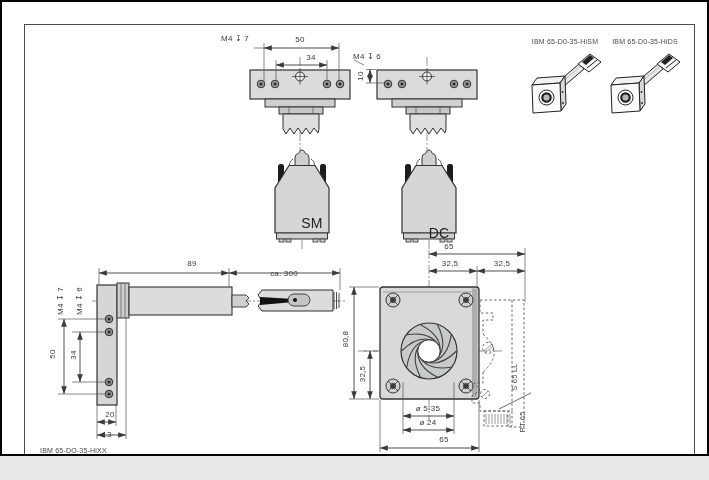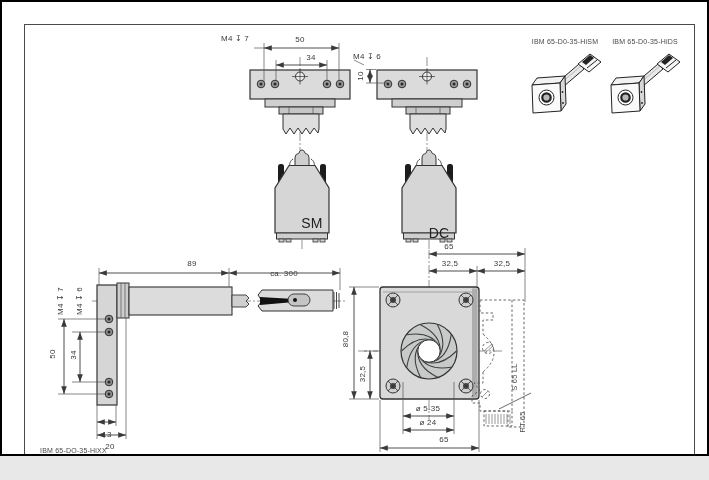--- a/index.html
+++ b/index.html
@@ -256,21 +256,21 @@
   <div class="lbl conn" style="left:310px;top:221px;">SM</div>
   <div class="lbl conn" style="left:437px;top:231px;">DC</div>
 
   <div class="lbl" style="left:162px;top:262px;margin-left:28px;">89</div>
   <div class="lbl" style="left:282px;top:272px;">ca. 300</div>
   <div class="lbl v" style="left:59px;top:299px;">M4 ↧ 7</div>
   <div class="lbl v" style="left:78px;top:299px;">M4 ↧ 6</div>
   <div class="lbl v" style="left:51px;top:352px;">50</div>
   <div class="lbl v" style="left:72px;top:353px;">34</div>
   <div class="lbl" style="left:105px;top:413px;margin-top:20px;">13</div>
-  <div class="lbl" style="left:108px;top:445px;">20</div>
+  <div class="lbl" style="left:108px;top:413px;">20</div>
 
   <div class="lbl" style="left:447px;top:245px;">65</div>
   <div class="lbl" style="left:448px;top:262px;">32,5</div>
   <div class="lbl" style="left:500px;top:262px;">32,5</div>
   <div class="lbl v" style="left:344px;top:337px;">80,8</div>
   <div class="lbl v" style="left:361px;top:372px;">32,5</div>
   <div class="lbl" style="left:426px;top:407px;">ø 5-35</div>
   <div class="lbl" style="left:426px;top:421px;">ø 24</div>
   <div class="lbl" style="left:442px;top:438px;">65</div>
 

